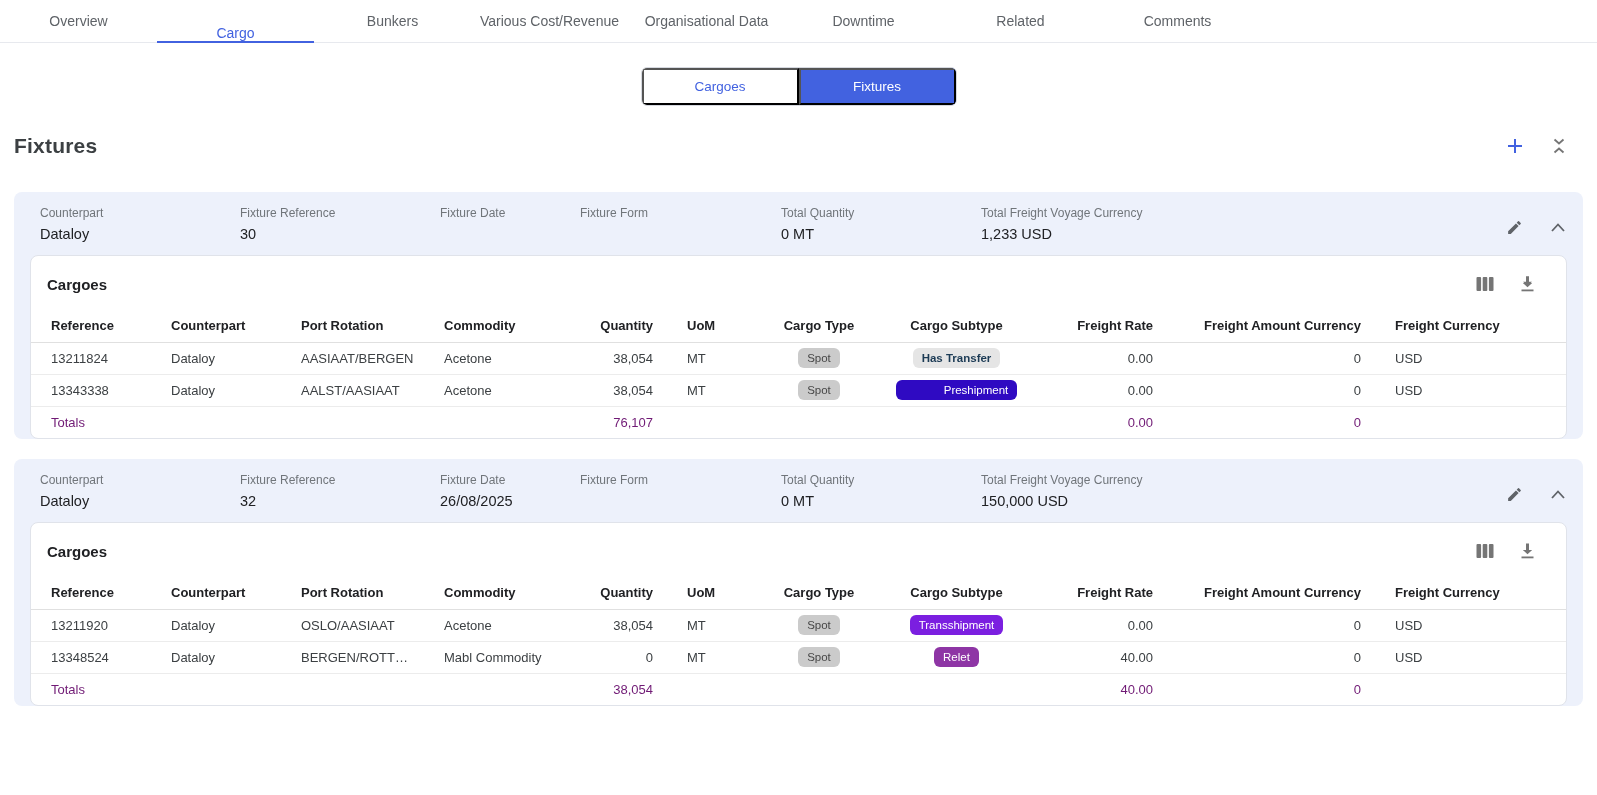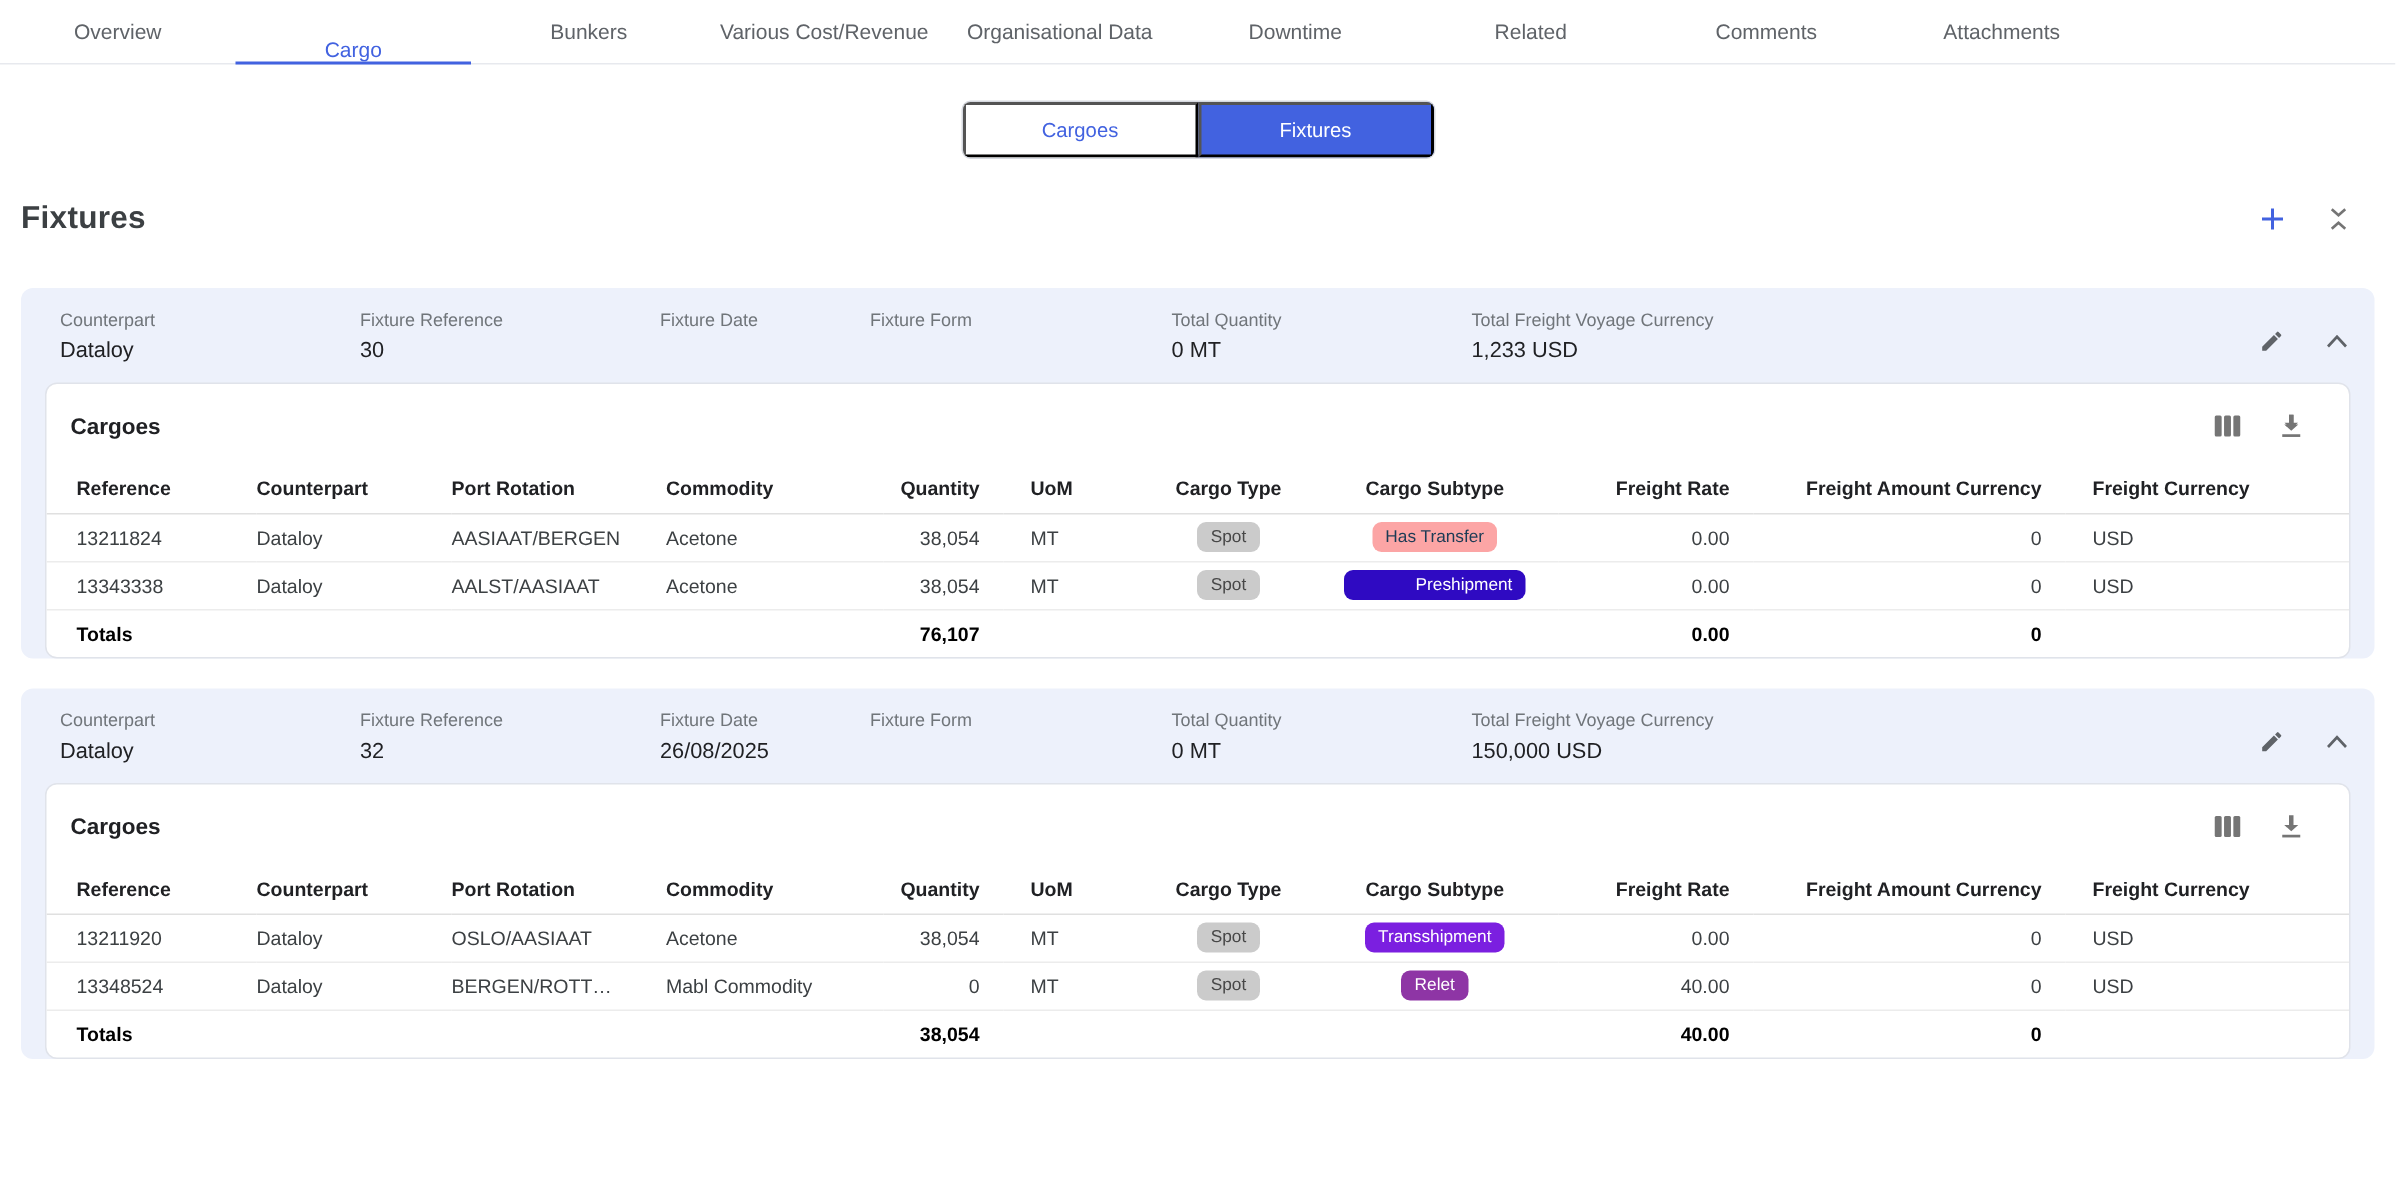--- a/index.html
+++ b/index.html
@@ -49,21 +49,21 @@
   .panel-title { font-size: 15px; font-weight: 700; color: #202124; }
   .panel-actions { display: flex; align-items: center; gap: 20px; }
 
   table { width: 100%; border-collapse: collapse; table-layout: fixed; font-size: 13px; }
   th { font-weight: 700; color: #202124; text-align: left; height: 32px;
     border-bottom: 1px solid #e0e0e0; padding: 0; white-space: nowrap; }
   td { color: #3c4043; height: 32px; padding: 0; white-space: nowrap; overflow: hidden;
     text-overflow: ellipsis; }
   tbody tr { border-bottom: 1px solid #ececec; }
   tbody tr.totals { border-bottom: none; border-top: 1px solid #e0e0e0; }
-  tbody tr.totals td { font-weight: 700; color: #000000; }
+  tbody tr.totals td { font-weight: 400; color: #701a75; }
   .pl { padding-left: 20px; } .pl2 { padding-left: 18px; }
   .num { text-align: right; padding-right: 16px; }
   .ctr { text-align: center; }
 
   .chip { display: inline-block; padding: 3px 9px; border-radius: 6px; font-size: 11.5px;
     line-height: 14px; }
 
   svg { display: block; }
 </style>
 </head>
@@ -87,23 +87,20 @@
       <span>Organisational Data</span>
     </div>
   <div class="tab">
       <span>Downtime</span>
     </div>
   <div class="tab">
       <span>Related</span>
     </div>
   <div class="tab">
       <span>Comments</span>
-    </div>
-  <div class="tab">
-      <span>Attachments</span>
     </div>
 </nav>
 
 <div class="toggle-wrap">
   <div class="toggle">
     <button class="toggle-btn">Cargoes</button>
     <button class="toggle-btn active">Fixtures</button>
   </div>
 </div>
 
@@ -227,21 +224,21 @@
       </thead>
       <tbody>
         <tr>
           <td class="pl">13211824</td>
           <td>Dataloy</td>
           <td>AASIAAT/BERGEN</td>
           <td>Acetone</td>
           <td class="num">38,054</td>
           <td class="pl2">MT</td>
           <td class="ctr"><span class="chip" style="background: rgb(203, 203, 203); color: rgb(71, 71, 71);">Spot</span></td>
-          <td class="ctr"><span class="chip" style="background: #fca5a5; color: rgb(28, 59, 85);">Has Transfer</span></td>
+          <td class="ctr"><span class="chip" style="background: #e5e5e5; color: rgb(28, 59, 85); font-weight: bold;">Has Transfer</span></td>
           <td class="num">0.00</td>
           <td class="num">0</td>
           <td class="pl2">USD</td>
         </tr>
         <tr>
           <td class="pl">13343338</td>
           <td>Dataloy</td>
           <td>AALST/AASIAAT</td>
           <td>Acetone</td>
           <td class="num">38,054</td>

